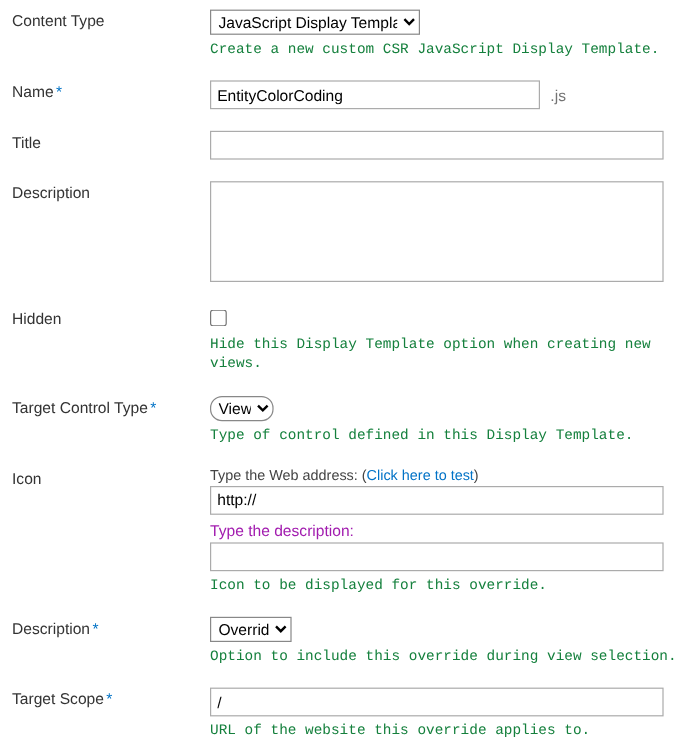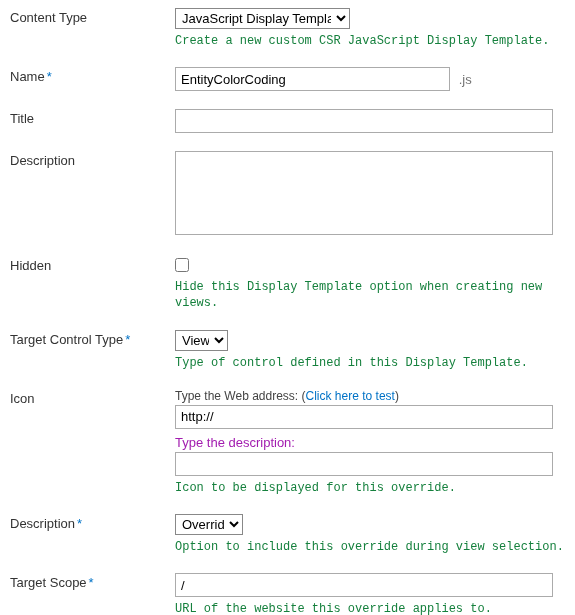--- a/index.html
+++ b/index.html
@@ -38,21 +38,21 @@
     }
     select {
       font-family: inherit;
       font-size: 13px;
       border: 1px solid #888;
       background: #fff;
       padding: 1px 2px;
       height: 21px;
     }
     .select-ct { width: 175px; }
-    .select-view { width: 53px; }
+    .select-view { width: 53px; border-radius: 10px; }
     .select-standalone { width: 68px; }
     input[type="text"] {
       font-family: inherit;
       font-size: 13px;
       border: 1px solid #ababab;
       padding: 3px 5px;
       height: 24px;
       background: #fff;
     }
     .input-name { width: 275px; }

